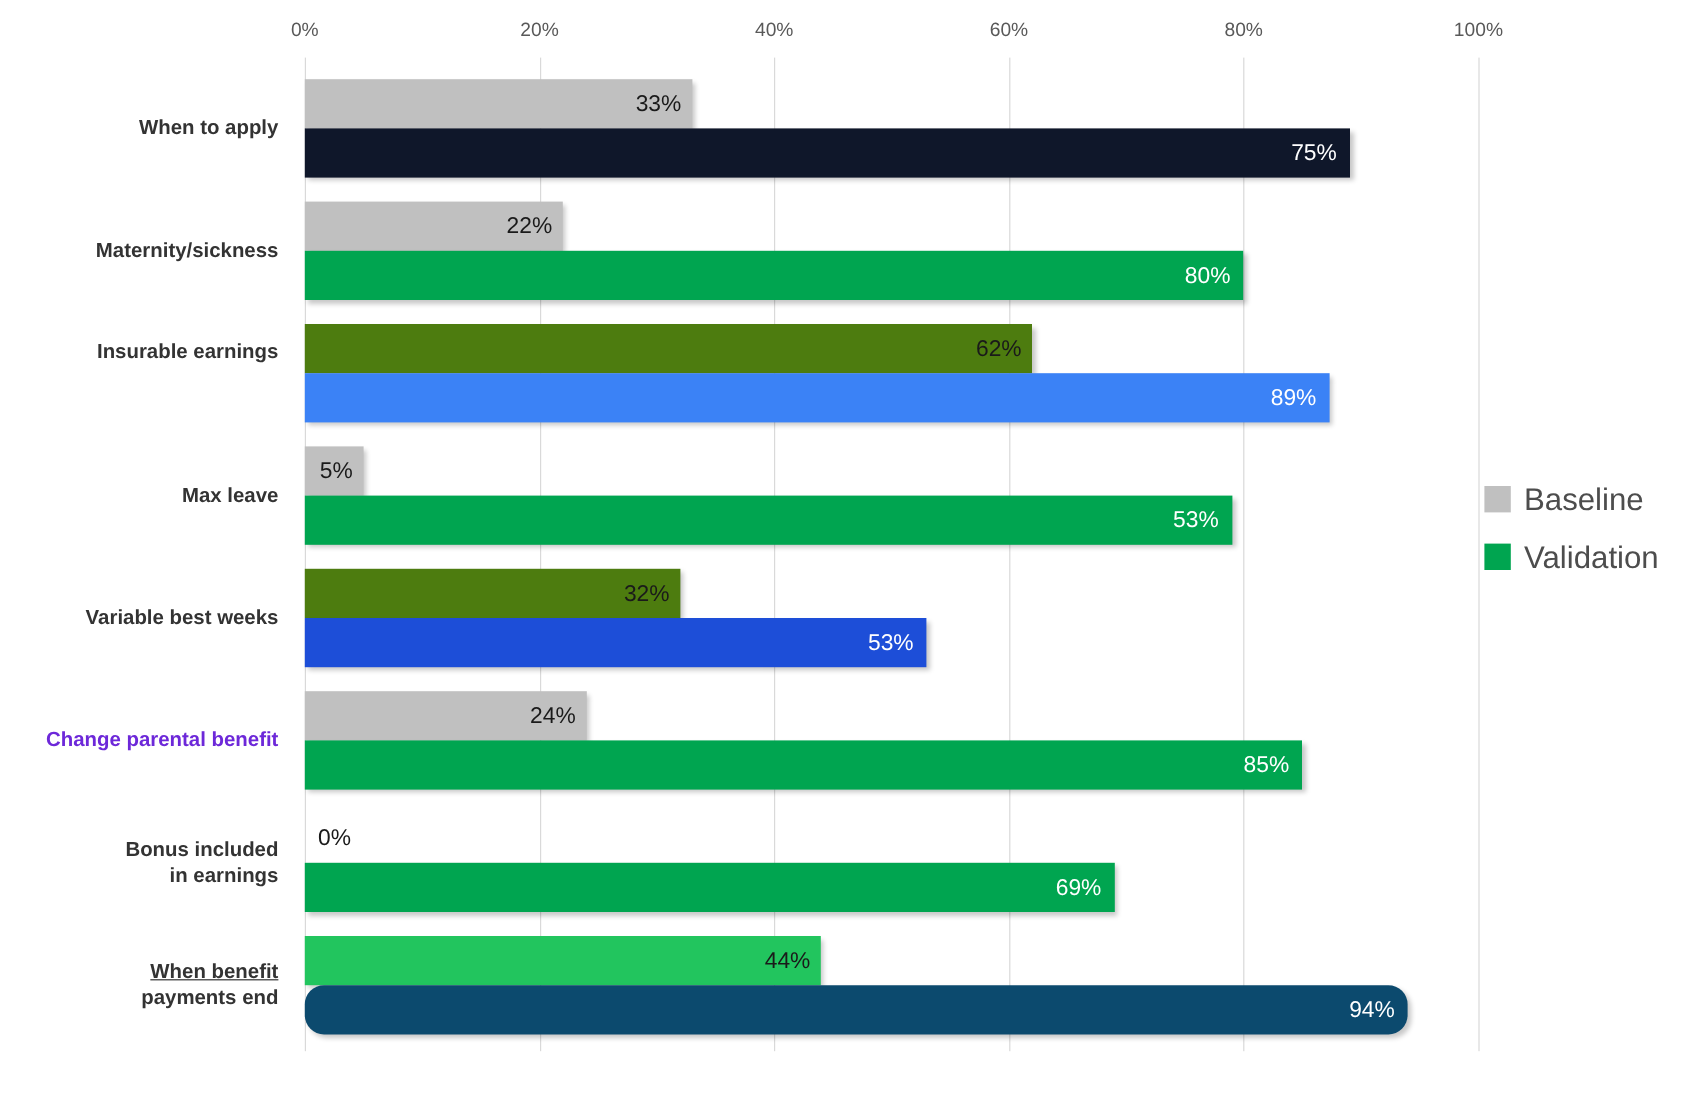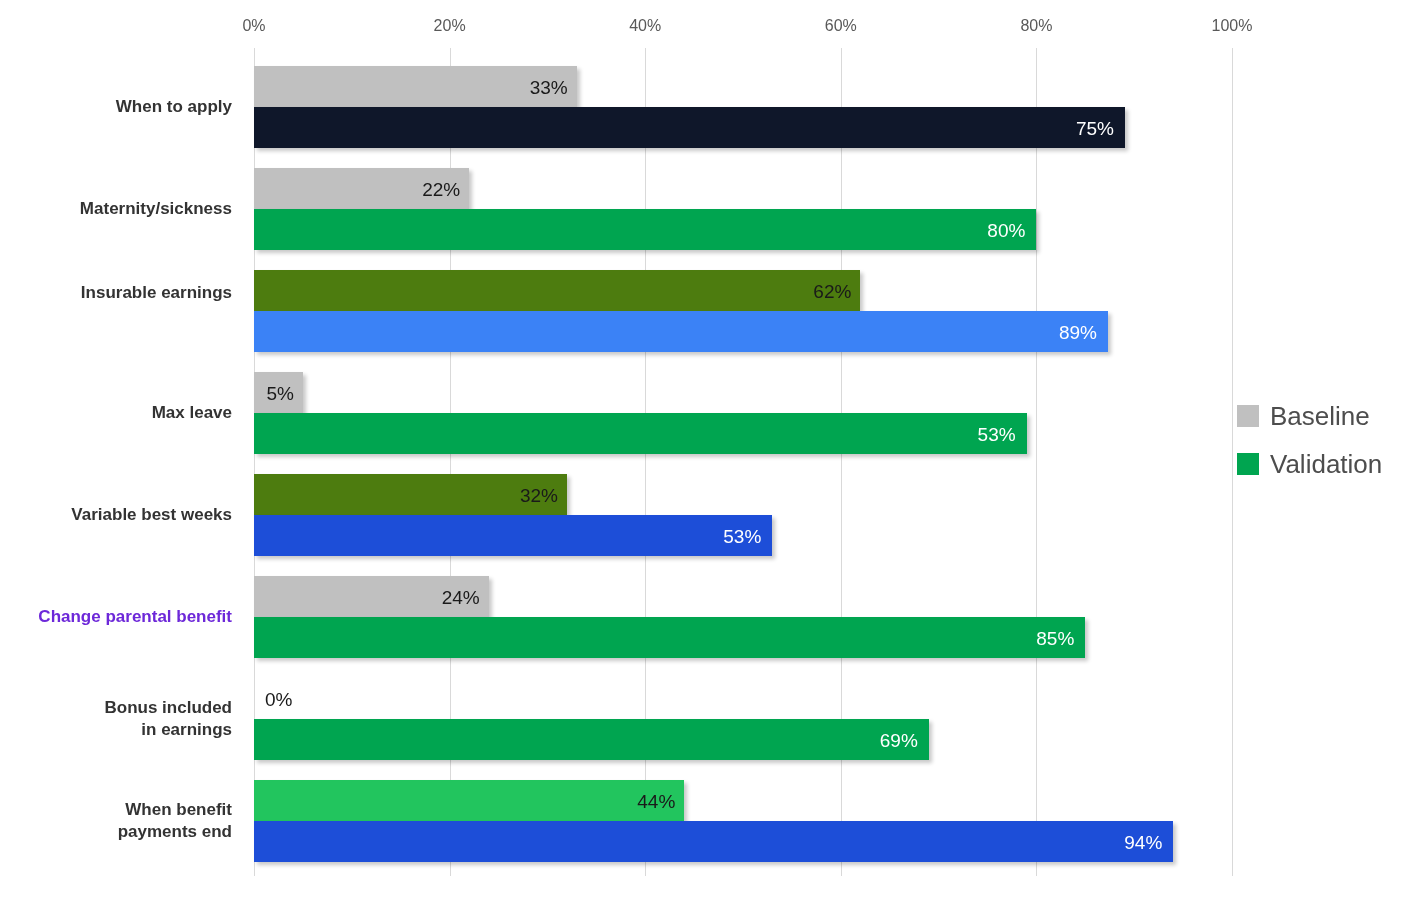--- a/index.html
+++ b/index.html
@@ -247,21 +247,21 @@
           </div>
         </div>
       </div>
       <div class="cat-group" style="top: 732px;">
         <div class="bar-row baseline">
           <div class="bar baseline" style="width: 430.32px; background: #22c55e;">
             <span class="bar-label inside-baseline">44%</span>
           </div>
         </div>
         <div class="bar-row validation">
-          <div class="bar validation" style="width: 919.32px; background: #1d4ed8;">
+          <div class="bar validation" style="width: 919.32px; background: #0c4a6e; border-radius: 16px;">
             <span class="bar-label inside-validation">94%</span>
           </div>
         </div>
       </div>
     </div>
 
   <div class="cat-labels-col">
       <div class="cat-label-inner" style="top: 59px;">
         <div style="font-size: 17px; font-weight: bold; color: rgb(51, 51, 51); line-height: 22px; text-align: right;">When to apply</div>
       </div>
@@ -278,21 +278,21 @@
         <div style="font-size: 17px; font-weight: bold; color: rgb(51, 51, 51); line-height: 22px; text-align: right;">Variable best weeks</div>
       </div>
       <div class="cat-label-inner" style="top: 569px;">
         <div style="font-size: 17px; font-weight: bold; color: #6d28d9; line-height: 22px; text-align: right; margin-left: 36px;">Change parental benefit</div>
       </div>
       <div class="cat-label-inner" style="top: 671px;">
         <div style="font-size: 17px; font-weight: bold; color: rgb(51, 51, 51); line-height: 22px; text-align: right;">Bonus included</div>
         <div style="font-size: 17px; font-weight: bold; color: rgb(51, 51, 51); line-height: 22px; text-align: right;">in earnings</div>
       </div>
       <div class="cat-label-inner" style="top: 773px;">
-        <div style="font-size: 17px; font-weight: bold; color: rgb(51, 51, 51); line-height: 22px; text-align: right;">When benefit</div>
+        <div style="font-size: 17px; font-weight: bold; color: rgb(51, 51, 51); line-height: 22px; text-align: right; text-decoration: underline;">When benefit</div>
         <div style="font-size: 17px; font-weight: bold; color: rgb(51, 51, 51); line-height: 22px; text-align: right;">payments end</div>
       </div>
     </div>
 
   <div class="legend">
       <div class="legend-item">
         <span class="legend-swatch" style="background: rgb(192, 192, 192);"></span>
         <span class="legend-text">Baseline</span>
       </div>
       <div class="legend-item">

